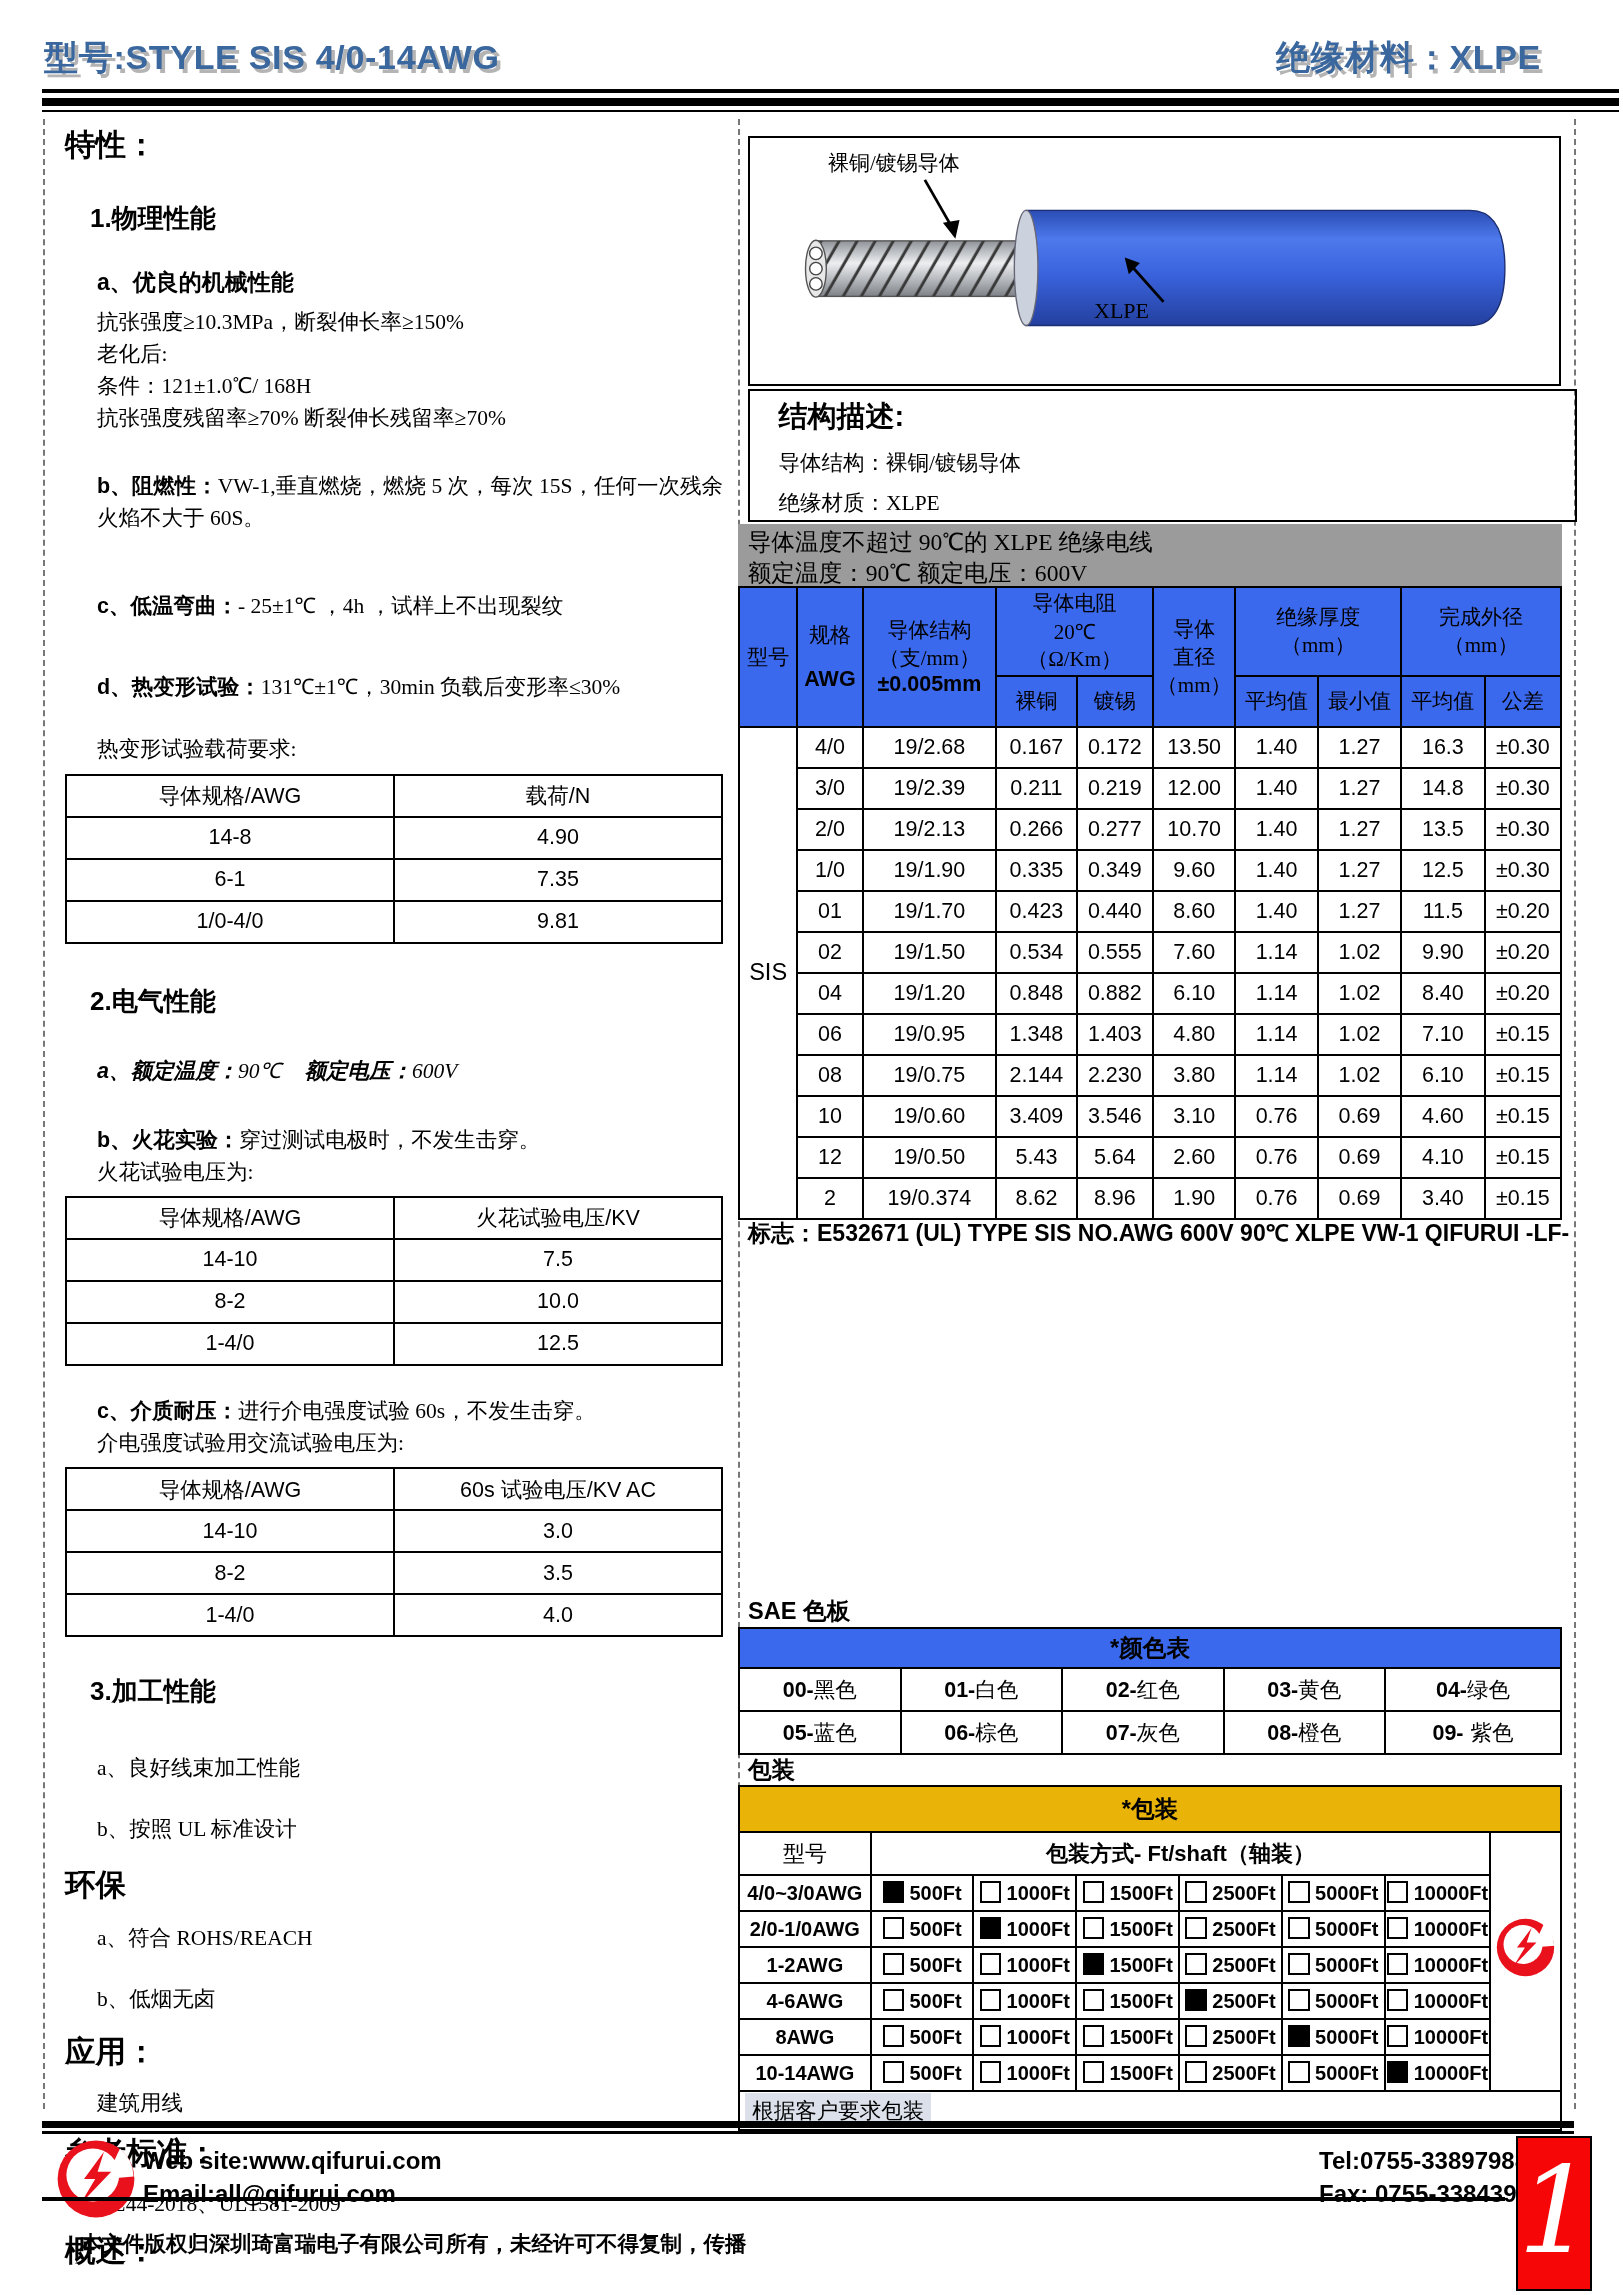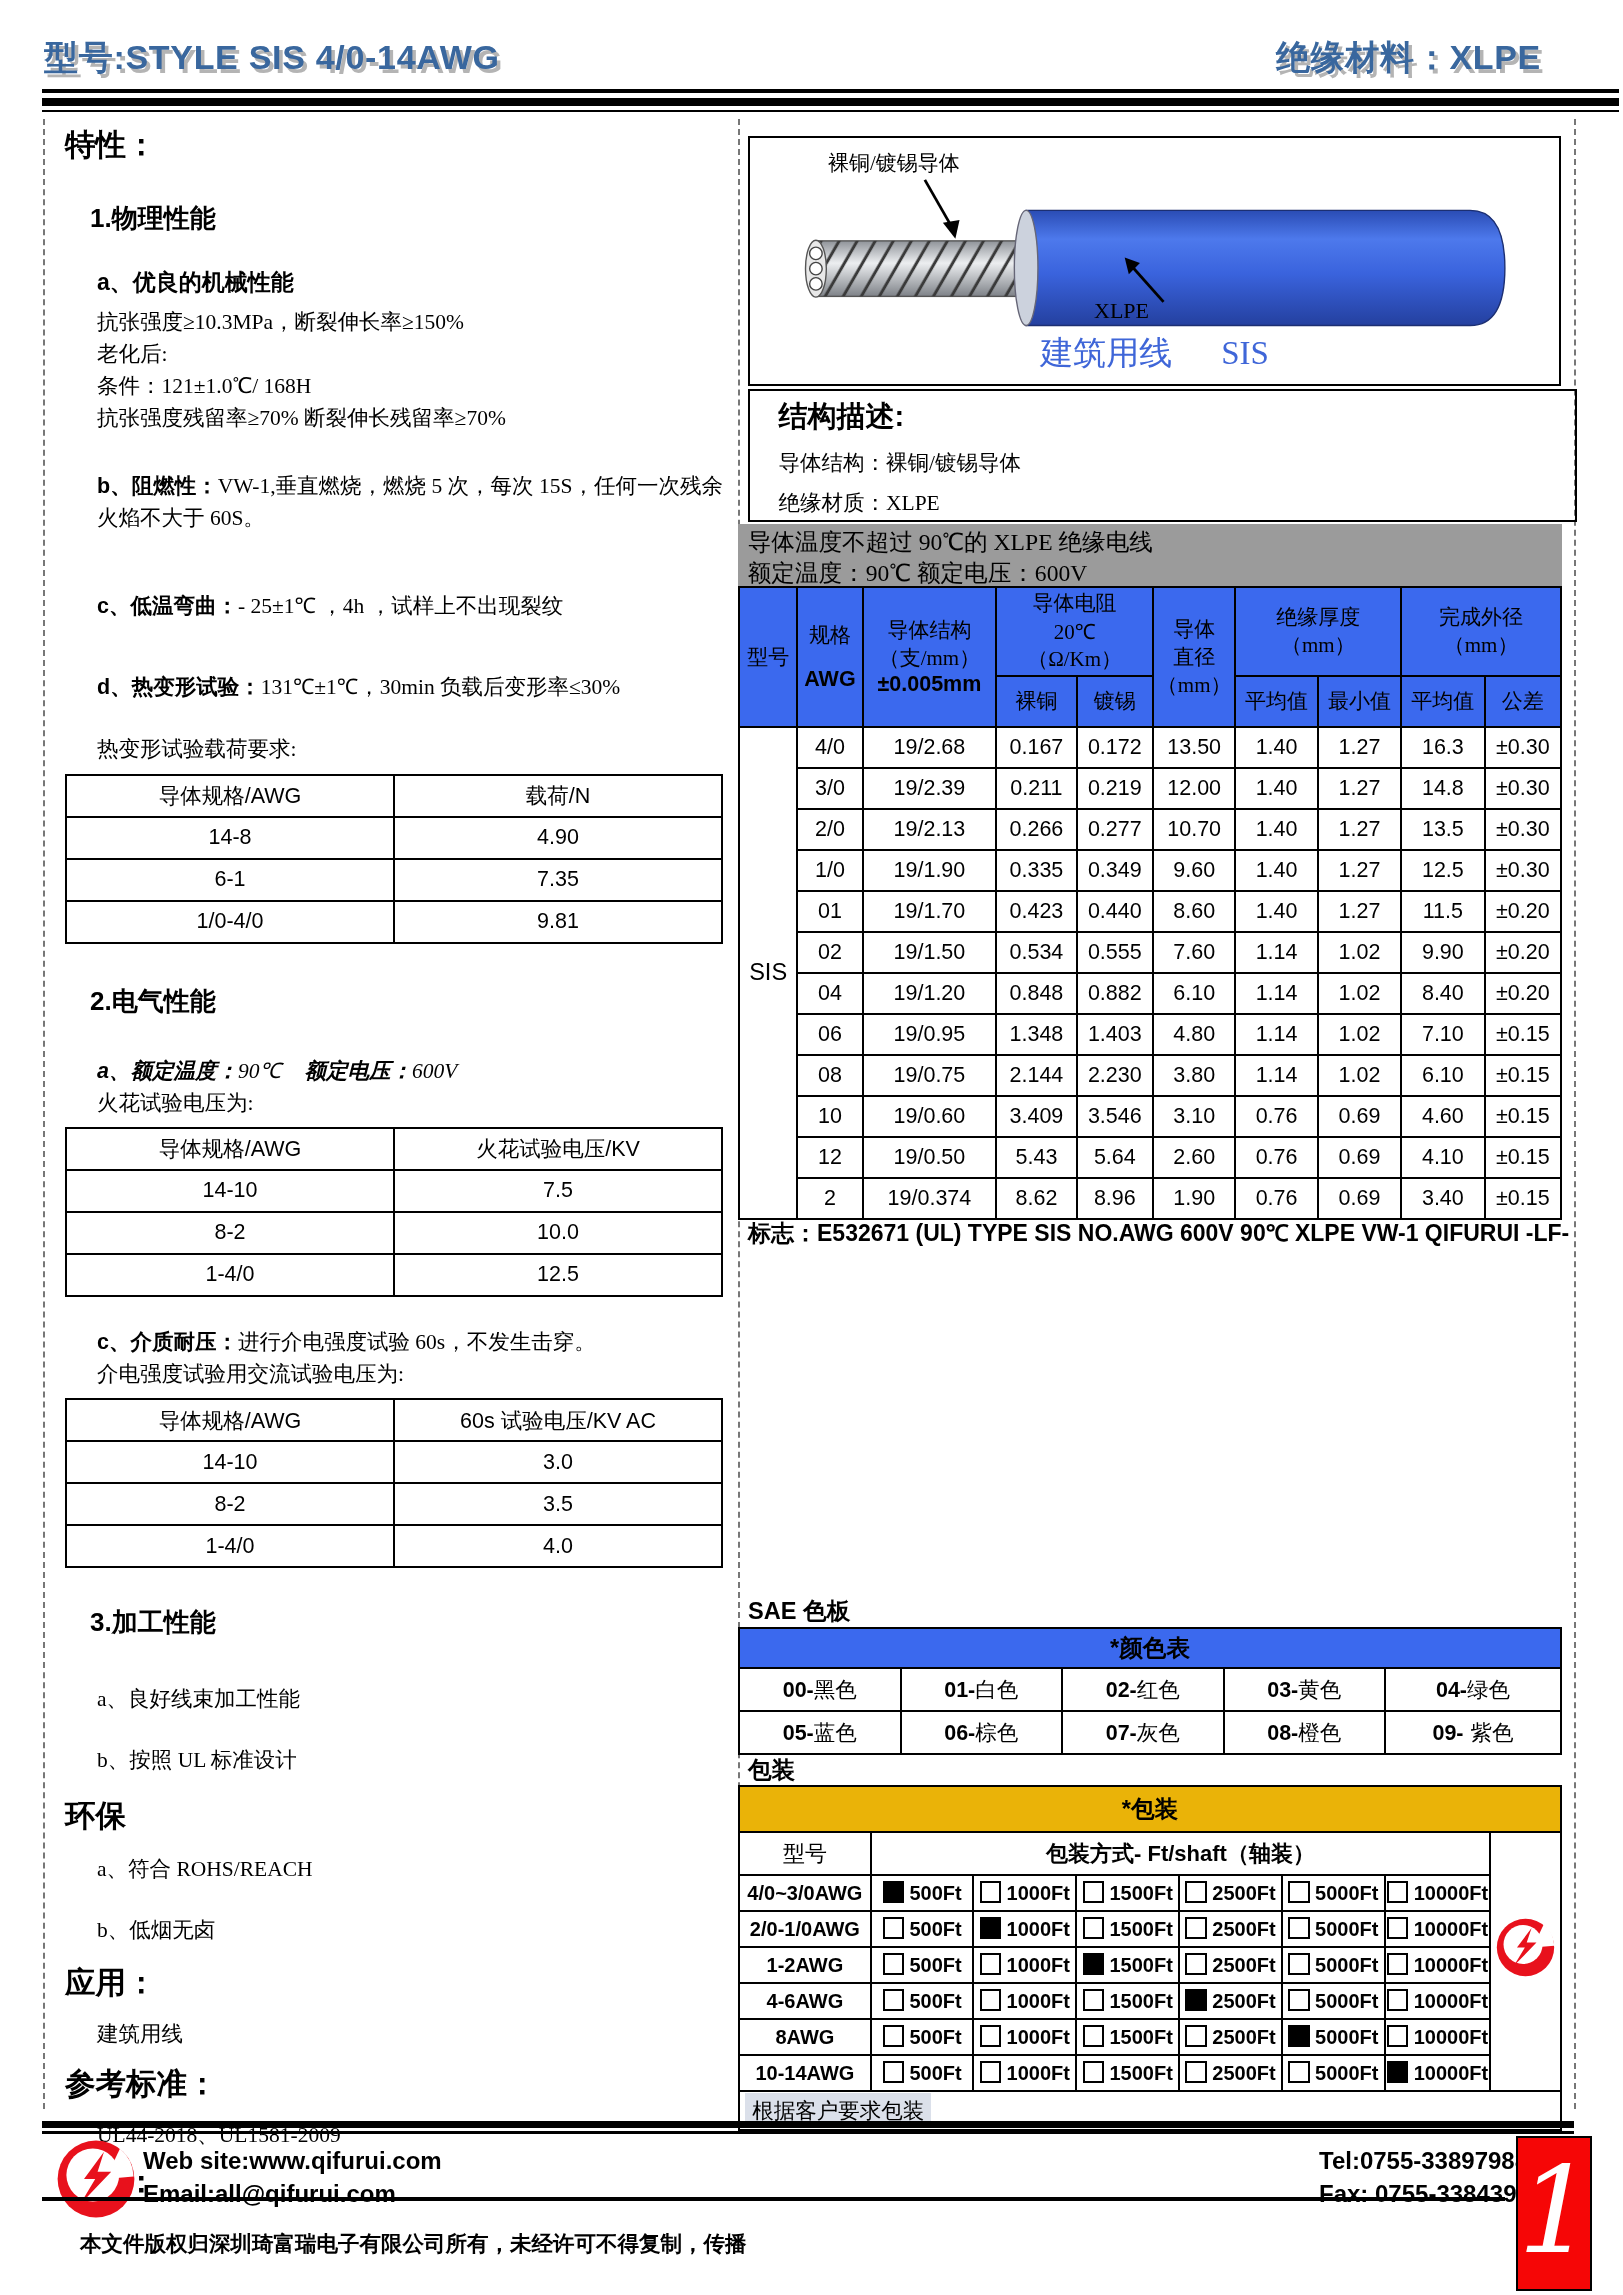--- a/index.html
+++ b/index.html
@@ -130,20 +130,21 @@
           </tr>
       <tr>
             <td>1/0-4/0</td>
             <td>9.81</td>
           </tr>
     </tbody>
       </table>
 
     <div class="h2" style="margin-top:40px;">2.电气性能</div>
     <div class="bline" style="margin-top:36px;font-style:italic;"><span class="bl">a、额定温度：</span><span>90℃</span><span style="display:inline-block;width:23.6px;"></span><span class="bl">额定电压：</span><span>600V</span></div>
+    <div class="bline" style="margin-top:37px;"><span class="bl">b、火花实验：</span><span>穿过测试电极时，不发生击穿。</span></div>
     <div class="bline">火花试验电压为:</div>
 
     <table class="ltable" style="margin-top:8.3px;">
       <colgroup>
           <col style="width:50%">
           <col style="width:50%">
         </colgroup>
       <tbody>
           <tr>
         <td>导体规格/AWG</td>
@@ -236,21 +237,20 @@
       <circle cx="95" cy="210" r="9" fill="#fff" stroke="#444" stroke-width="2"></circle>
       <path d="M398,104 L1038,104 Q1088,104 1088,187 Q1088,270 1038,270 L398,270 Z" fill="url(#blueGrad)" stroke="#1c2f72" stroke-width="2"></path>
       <ellipse cx="398" cy="187" rx="17" ry="83" fill="#ccd2dd" stroke="#667" stroke-width="2"></ellipse>
       <line x1="252" y1="60" x2="292" y2="130" stroke="#000" stroke-width="4"></line>
       <polygon points="296,145 278,122 302,118" fill="#000"></polygon>
       <line x1="596" y1="236" x2="548" y2="182" stroke="#000" stroke-width="4"></line>
       <polygon points="540,172 562,180 546,196" fill="#000"></polygon>
     </svg>
     <div class="cond-label">裸铜/镀锡导体</div>
     <div class="xlpe-label">XLPE</div>
-    <div class="wire-caption"><span>建筑用线</span><span class="gap"></span><span>SIS</span></div>
   </div>
 
   <div class="struct-box">
     <div class="struct-title">结构描述:</div>
     <div class="struct-line">导体结构：裸铜/镀锡导体</div>
     <div class="struct-line">绝缘材质：XLPE</div>
   </div>
 
   <div class="gray-banner">
     <div>导体温度不超过 90℃的 XLPE 绝缘电线</div>

